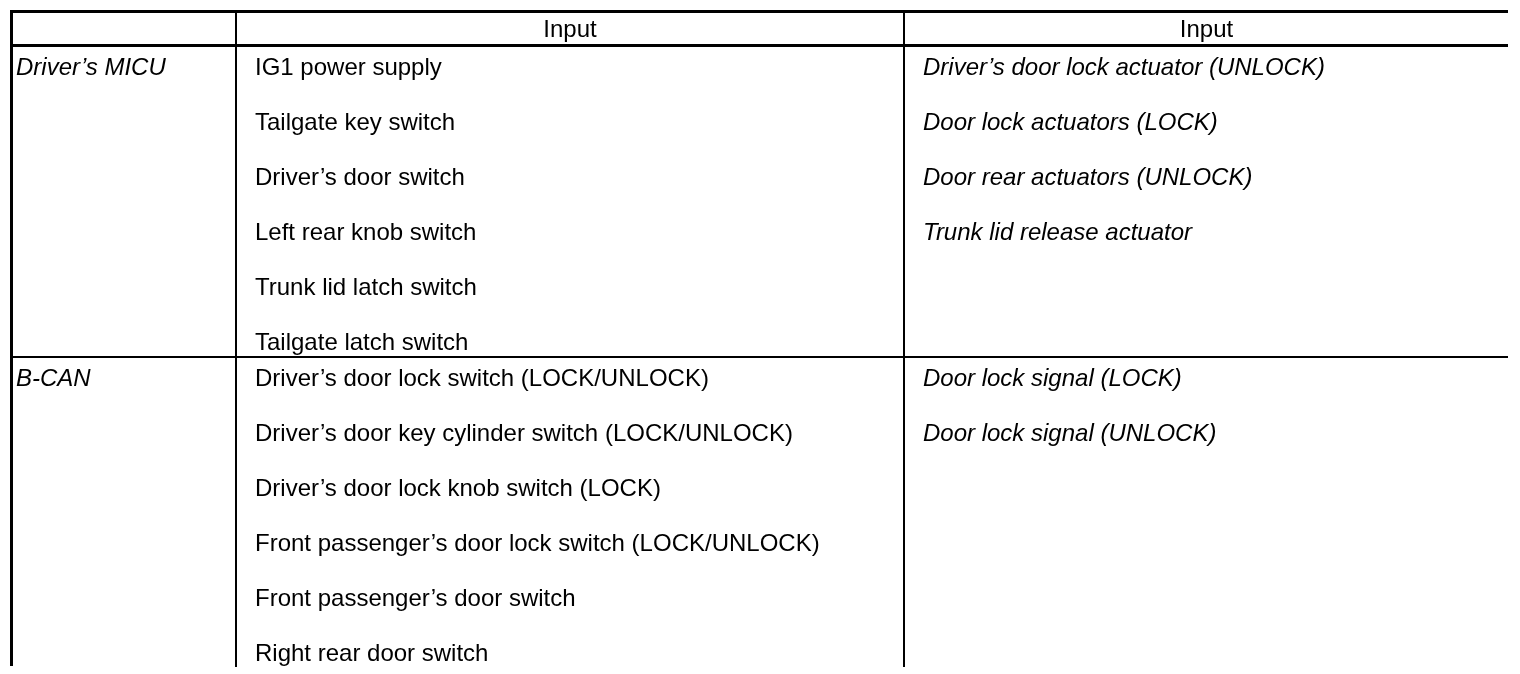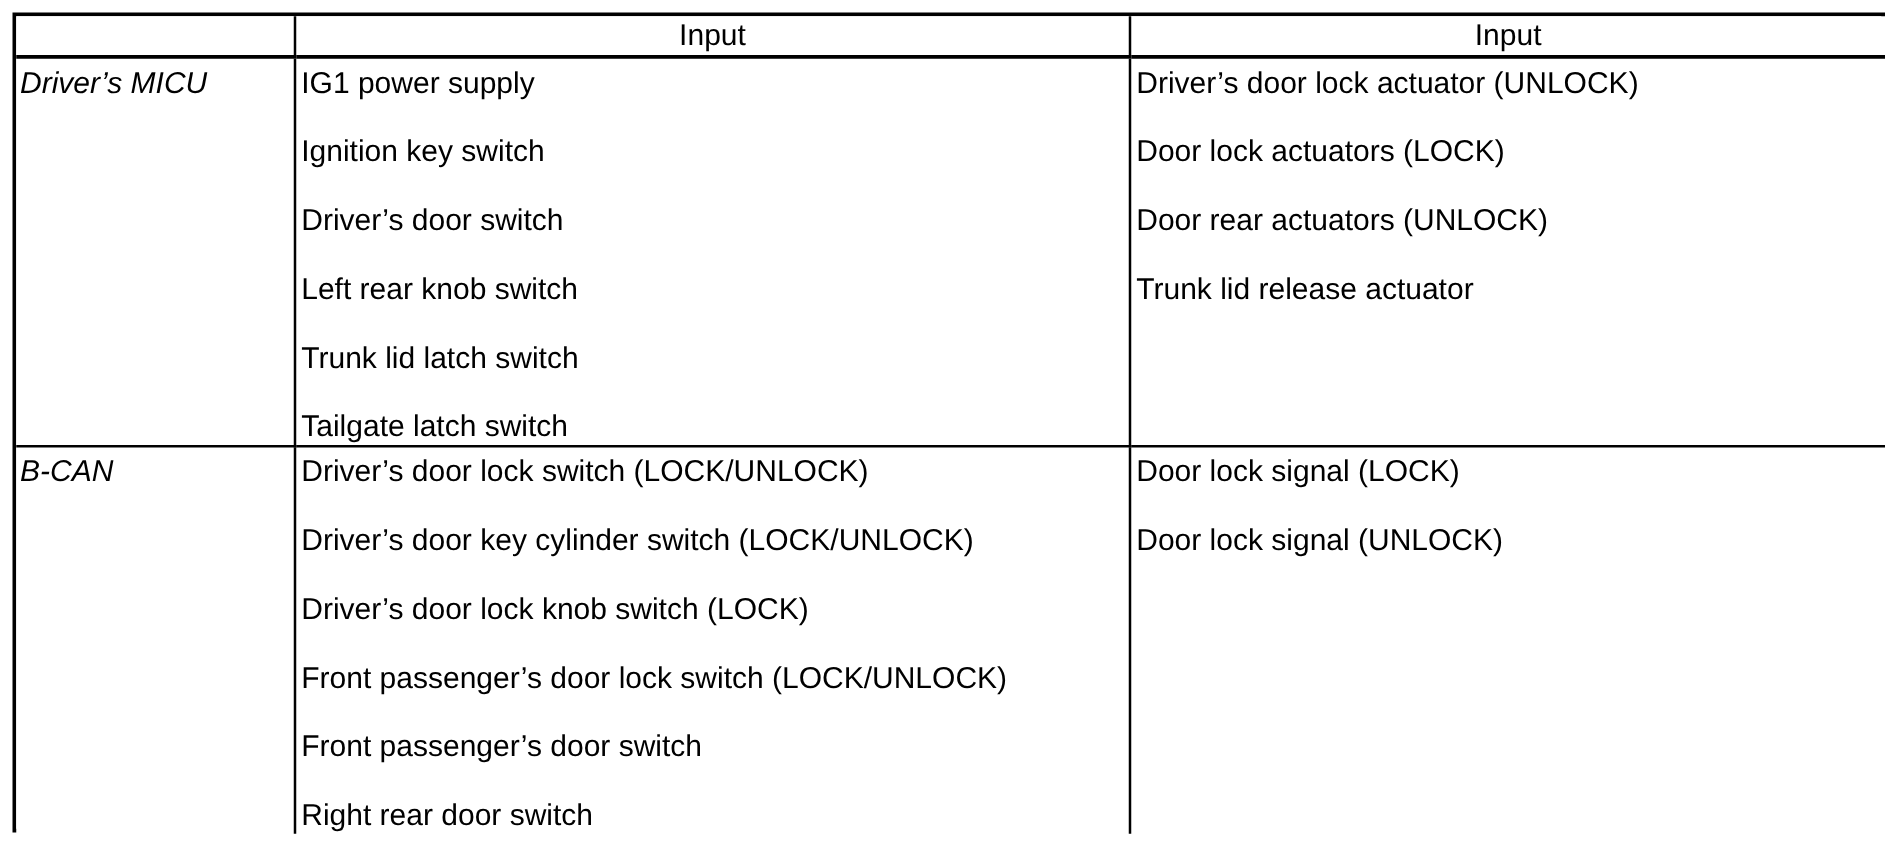--- a/index.html
+++ b/index.html
@@ -85,28 +85,29 @@
   .cell-unit {
     border-right: 2px solid #000000;
     padding: 0;
   }
   .cell-input {
     border-right: 2px solid #000000;
     padding: 0;
   }
   .cell-output {
     padding: 0;
+    font-style: italic;
   }
 
   .cell-pad-left {
     padding-left: 3px;
     padding-top: 6px;
   }
   .cell-pad-mid {
-    padding-left: 4px;
+    padding-left: 18px;
     padding-top: 6px;
   }
 
   .item-list {
     list-style: none;
     margin: 0;
     padding: 0;
   }
   .item {
     font-size: 24px;
@@ -149,21 +150,21 @@
         <tr class="body-row row-divider">
           <td class="cell-unit">
             <div class="cell-pad-left">
               <div class="unit-label">Driver’s MICU</div>
             </div>
           </td>
           <td class="cell-input">
             <div class="cell-pad-mid">
               <ul class="item-list">
                 <li class="item">IG1 power supply</li>
-                <li class="item">Ignition key switch</li>
+                <li class="item">Tailgate key switch</li>
                 <li class="item">Driver’s door switch</li>
                 <li class="item">Left rear knob switch</li>
                 <li class="item">Trunk lid latch switch</li>
                 <li class="item">Tailgate latch switch</li>
               </ul>
             </div>
           </td>
           <td class="cell-output">
             <div class="cell-pad-mid">
               <ul class="item-list">

